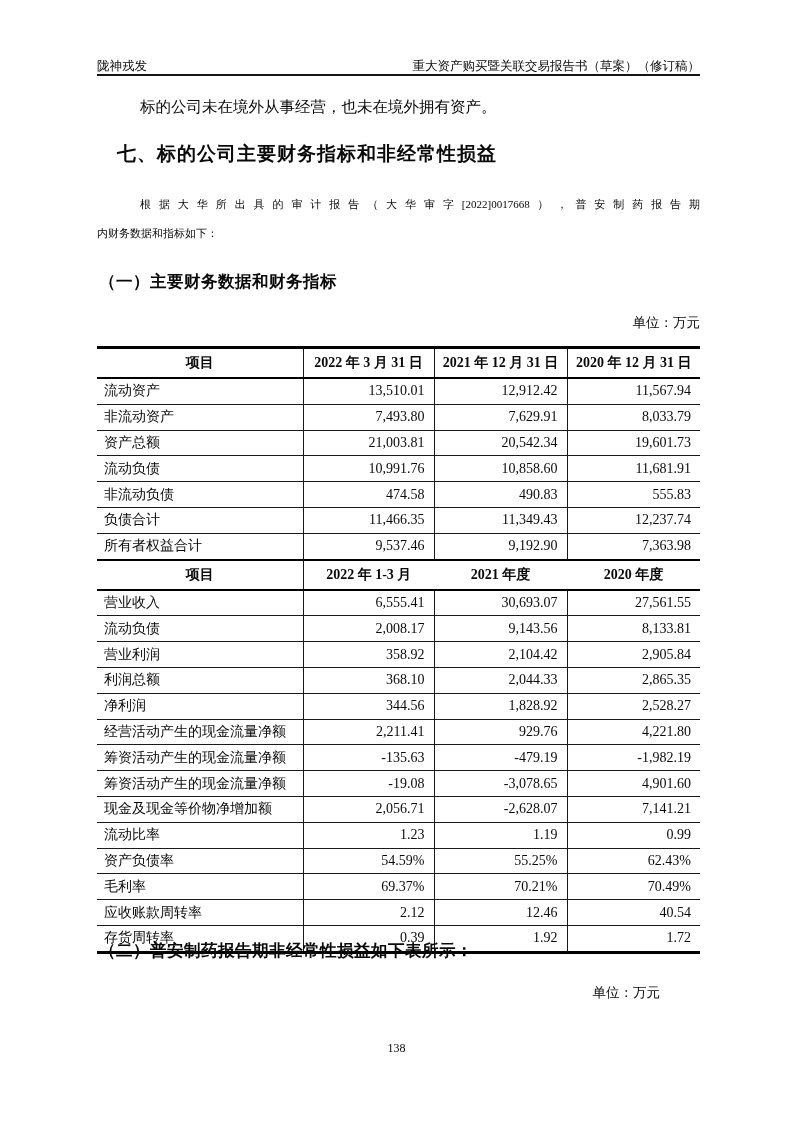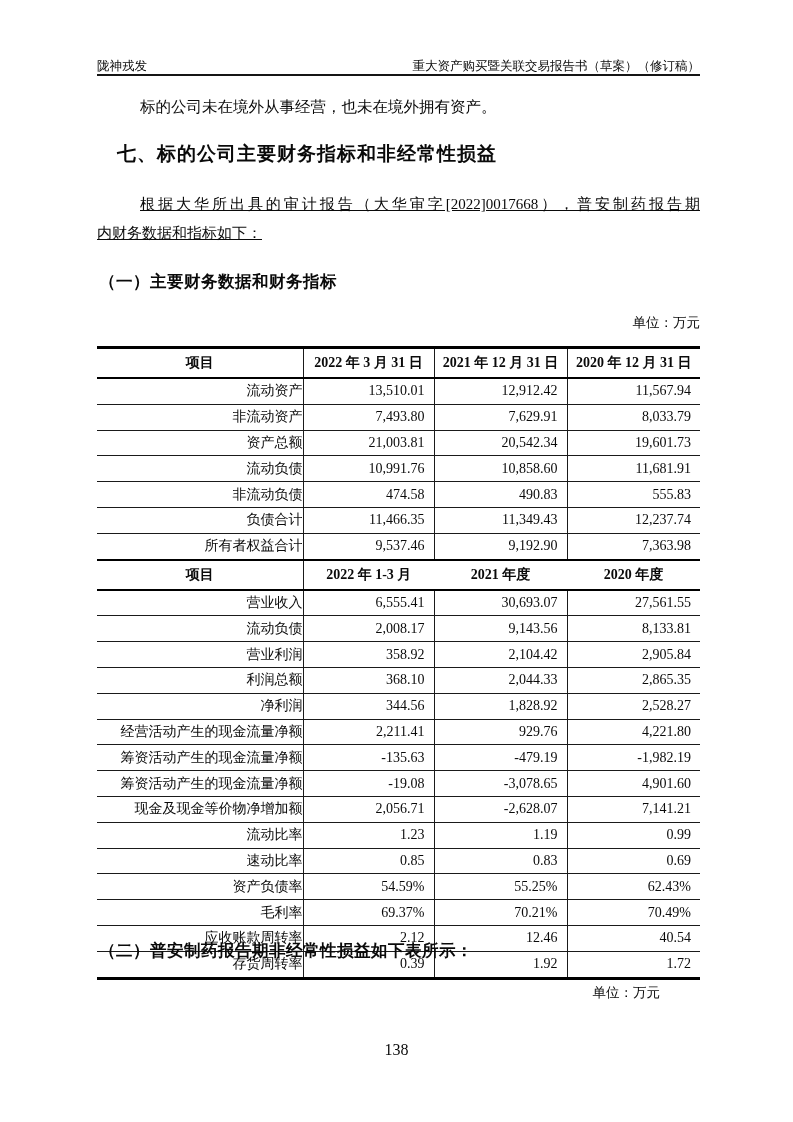--- a/index.html
+++ b/index.html
@@ -22,21 +22,21 @@
   }
   
   .sec-heading{
     position:absolute;left:97px;top:141px;width:606px;padding-left:20px;
     font-family:"Liberation Sans","DejaVu Sans",sans-serif;
     font-weight:bold;font-size:19px;letter-spacing:1px;
   }
   
   .para{
     position:absolute;left:97px;top:190px;width:603px;
-    font-size:15px;line-height:29px;text-decoration:underline;
+    font-size:11px;line-height:29px;
   }
   .pline{display:block;}
   .pline.first{text-indent:43px;text-align:justify;text-align-last:justify;}
   
   .sub-heading{
     position:absolute;left:97px;width:640px;padding-left:2px;
     font-family:"Liberation Sans","DejaVu Sans",sans-serif;
     font-weight:bold;font-size:16.5px;letter-spacing:0.5px;
   }
   .sub1{top:271px;}
@@ -62,26 +62,26 @@
   .fin-table td:last-child{border-right:none;}
   .fin-table tr.hdr td{
     height:28px;font-weight:bold;text-align:center;
   }
   .fin-table tr.hdr1 td{border-top:3px solid #000;border-bottom:2px solid #000;}
   .fin-table tr.hdr2 td{border-top:2px solid #000;border-bottom:2px solid #000;}
   .fin-table tr.hdr2 td:nth-child(2){border-right:none;}
   .fin-table tr.hdr2 td:nth-child(3){border-left:none;border-right:none;}
   .fin-table tr.hdr2 td:nth-child(4){border-left:none;}
   #sec2 tr:last-child td{border-bottom:3px solid #000;}
-  .fin-table td.lbl{text-align:right;padding-left:7px;}
+  .fin-table td.lbl{text-align:left;padding-left:7px;}
   .fin-table td.num{text-align:right;padding-right:9px;}
   
   .page-number{
     position:absolute;left:0;top:1041px;width:793px;text-align:center;
-    font-size:16px;
+    font-size:12px;
   }
 </style>
 </head>
 <body>
 
 <div class="page">
 
   <div class="doc-header">
     <span>陇神戎发</span>
     <span>重大资产购买暨关联交易报告书（草案）（修订稿）</span>
@@ -218,26 +218,20 @@
           <td class="num">-2,628.07</td>
           <td class="num">7,141.21</td>
         </tr>
         <tr>
           <td class="lbl">流动比率</td>
           <td class="num">1.23</td>
           <td class="num">1.19</td>
           <td class="num">0.99</td>
         </tr>
         <tr>
-          <td class="lbl">速动比率</td>
-          <td class="num">0.85</td>
-          <td class="num">0.83</td>
-          <td class="num">0.69</td>
-        </tr>
-        <tr>
           <td class="lbl">资产负债率</td>
           <td class="num">54.59%</td>
           <td class="num">55.25%</td>
           <td class="num">62.43%</td>
         </tr>
         <tr>
           <td class="lbl">毛利率</td>
           <td class="num">69.37%</td>
           <td class="num">70.21%</td>
           <td class="num">70.49%</td>

